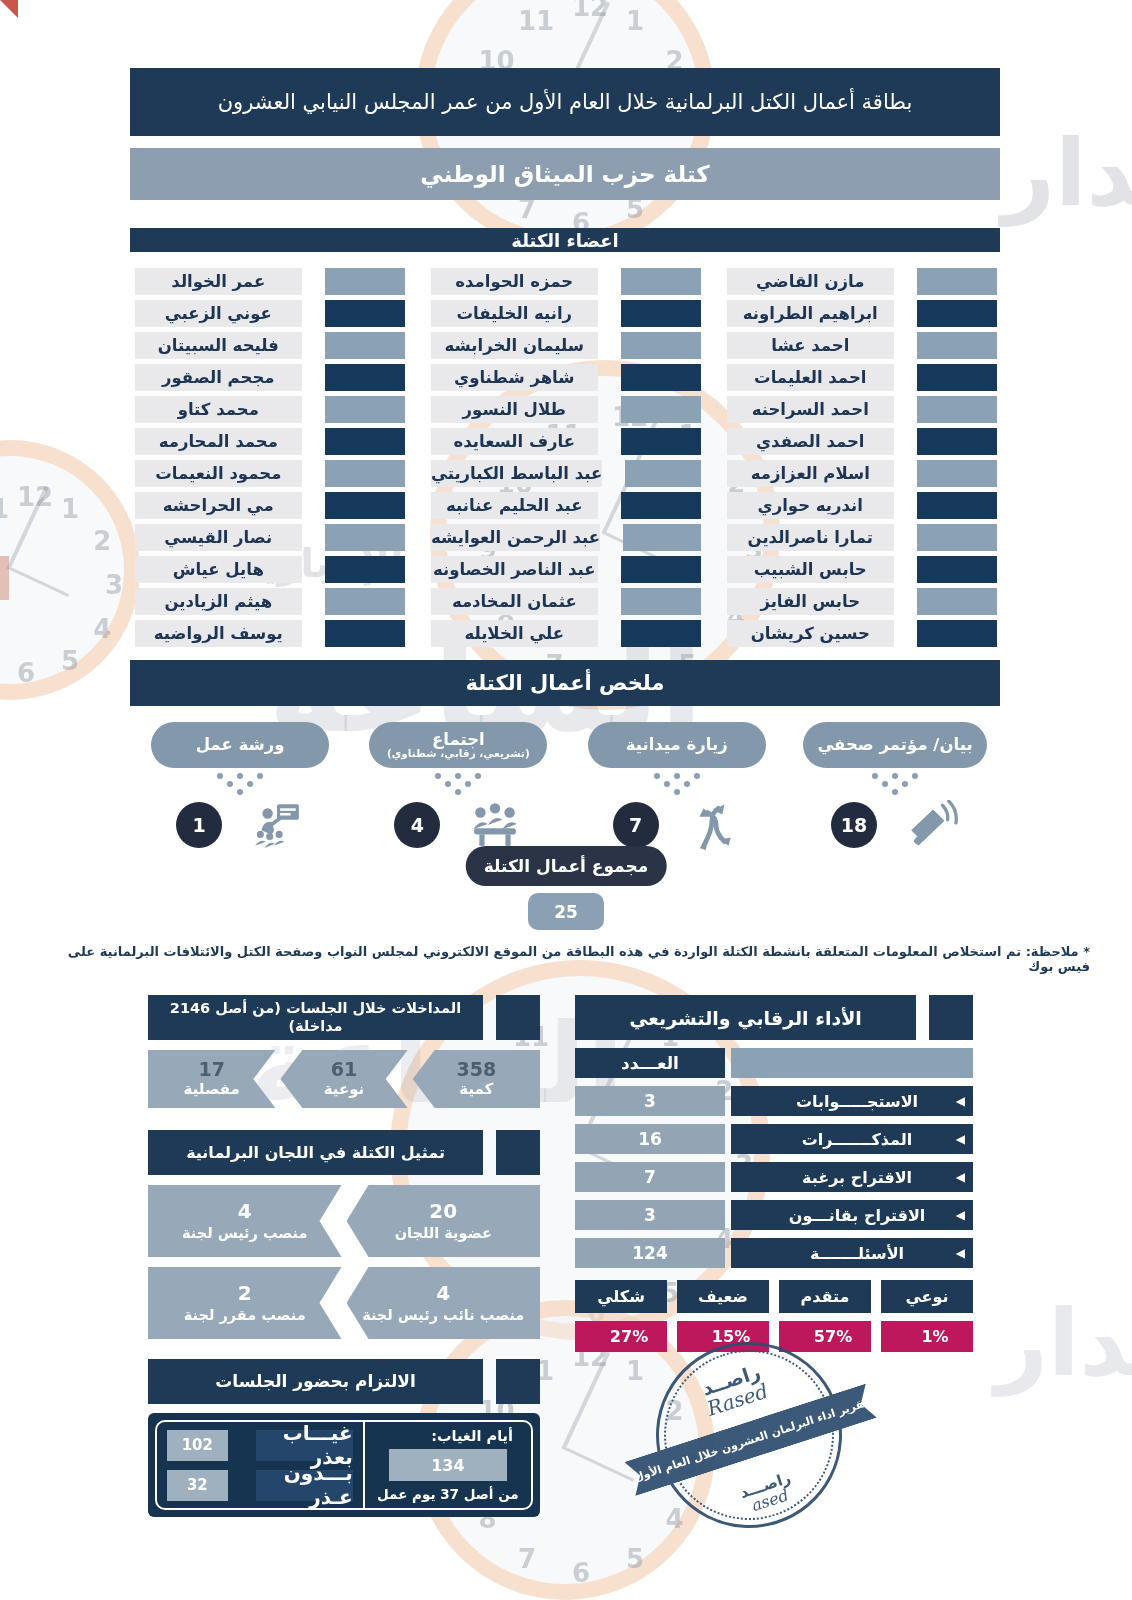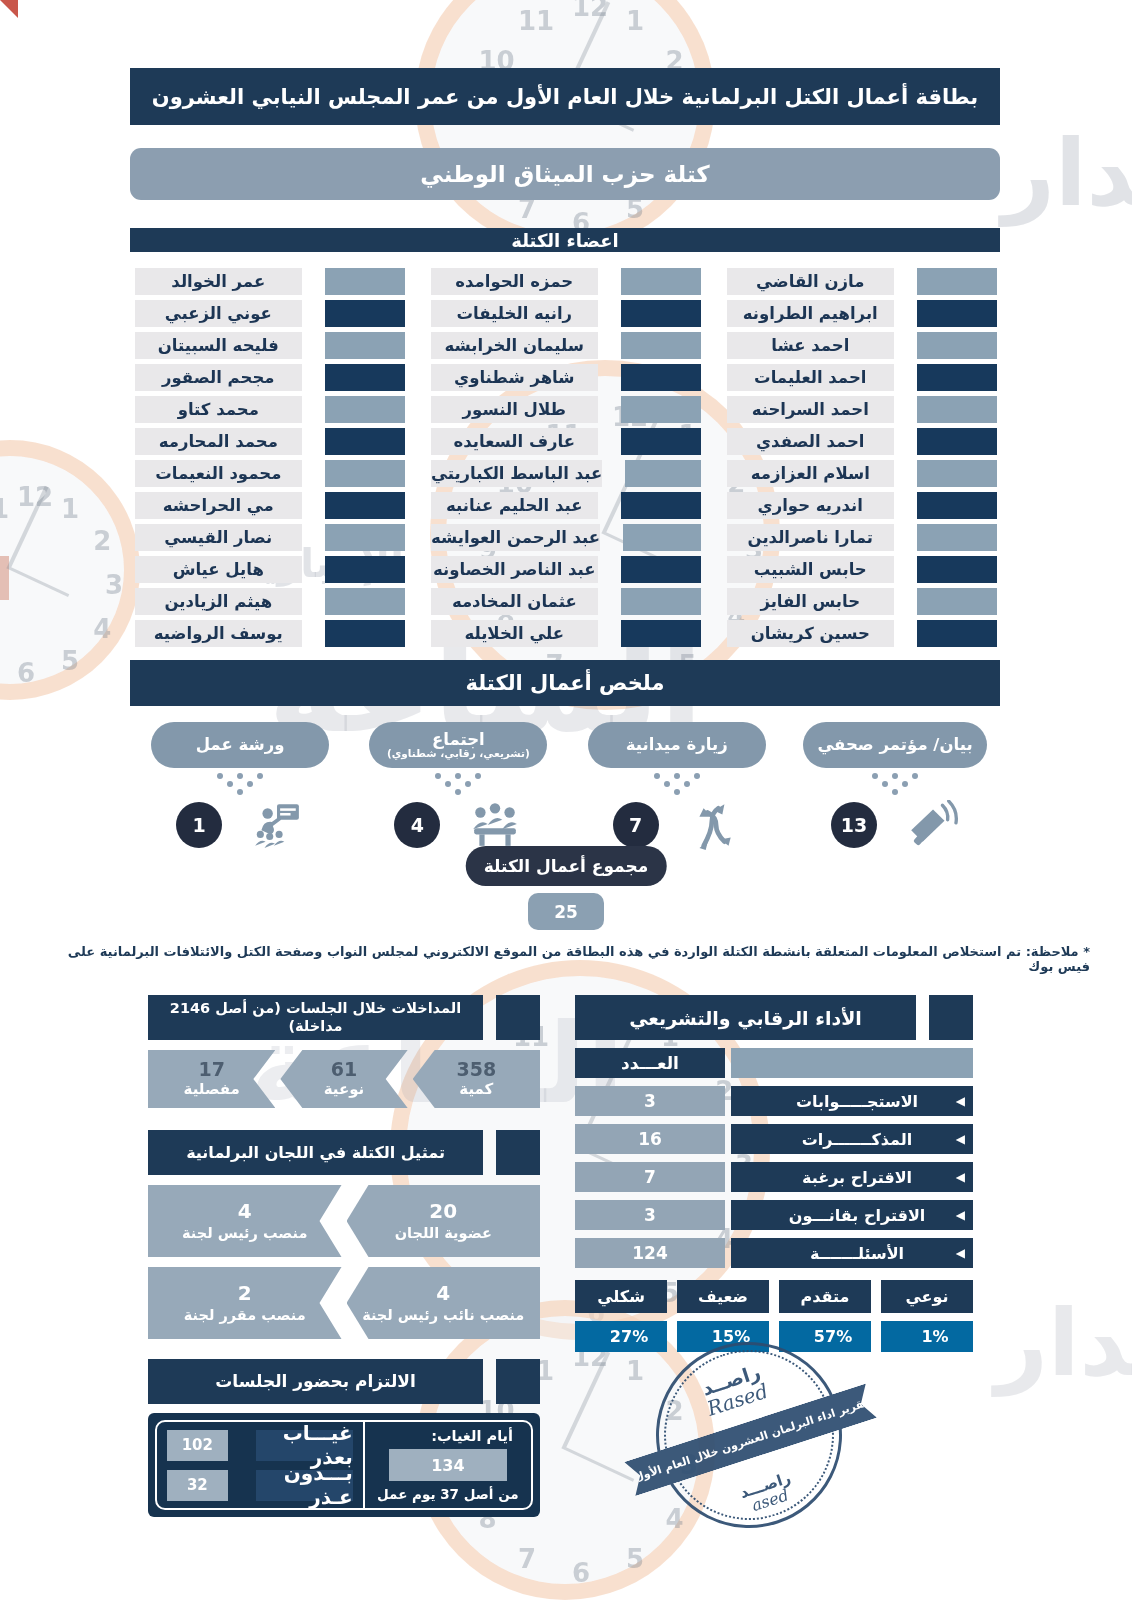--- a/index.html
+++ b/index.html
@@ -71,21 +71,21 @@
   .ov-row{display:flex;direction:rtl;gap:6px;height:30px;margin-top:8px;}
   .ov-label{flex:1;background:#1e3a57;color:#fff;position:relative;display:flex;align-items:center;
     justify-content:center;font-weight:bold;font-size:16px;padding-left:10px;}
   .ov-label .tri{position:absolute;right:8px;top:50%;transform:translateY(-50%);font-size:12px;color:#fff;}
   .ov-value{width:150px;background:#93a5b5;color:#fff;display:flex;align-items:center;
     justify-content:center;font-weight:bold;font-size:17px;}
   .q-grid{display:grid;grid-template-columns:repeat(4,1fr);column-gap:10px;row-gap:8px;
     direction:rtl;margin-top:12px;}
   .q-h{height:33px;background:#1e3a57;color:#fff;display:flex;align-items:center;justify-content:center;
     font-weight:bold;font-size:16px;}
-  .q-v{height:31px;background:#0369a1;color:#fff;display:flex;align-items:center;justify-content:center;
+  .q-v{height:31px;background:#be185d;color:#fff;display:flex;align-items:center;justify-content:center;
     font-weight:bold;font-size:16px;padding-left:16px;}
   
   .iv-col{position:absolute;left:148px;top:995px;width:392px;z-index:1;}
   .iv-col .sec-bar{font-size:14.5px;line-height:1.2;padding:0 6px;}
   .steps{display:flex;direction:rtl;gap:5px;margin-top:10px;height:58px;}
   .step{flex:1;background:#97a9b9;display:flex;flex-direction:column;align-items:center;
     justify-content:center;line-height:1.15;}
   .step .num{font-weight:bold;font-size:19px;color:#4d5e70;}
   .step .lab{font-weight:bold;font-size:15px;color:#fff;}
   .chev-point{clip-path:polygon(100% 0,22px 0,0 50%,22px 100%,100% 100%);}
@@ -203,24 +203,24 @@
       <span class="clock-num" style="left: 87px; top: 40.4693px;">11</span>
       <span class="clock-num" style="left: 141px; top: 26px;">12</span>
     </div>
   <div class="wm wm-text" style="left:238px;top:148px;font-size:40px;">الإخبارية</div>
   <div class="wm wm-text" style="left:1002px;top:120px;font-size:92px;">مدار</div>
   <div class="wm wm-text" style="left:238px;top:540px;font-size:40px;">الإخبارية</div>
   <div class="wm wm-text" style="left:268px;top:612px;font-size:128px;color:rgba(148,156,170,.22);">الساعة</div>
   <div class="wm wm-text" style="left:250px;top:1000px;font-size:110px;color:rgba(148,156,170,.18);">الساعة</div>
   <div class="wm wm-text" style="left:995px;top:1290px;font-size:92px;color:rgba(148,156,170,.22);">مدار</div>
 
-  <div class="band navy" style="top:68px;height:57px;font-size:21px;font-weight:bold;">
+  <div class="band navy" style="top:68px;height:68px;font-size:21px;font-weight:normal;">
     <span>بطاقة أعمال الكتل البرلمانية خلال العام الأول من عمر المجلس النيابي العشرون</span>
   </div>
-  <div class="band steelband" style="top:148px;height:52px;font-size:23px;font-weight:bold;border-radius:11px;">
+  <div class="band steelband" style="top:148px;height:52px;font-size:23px;font-weight:bold;">
     <span>كتلة حزب الميثاق الوطني</span>
   </div>
   <div class="band navy" style="top:228px;height:24px;font-size:18px;font-weight:bold;">
     <span>اعضاء الكتلة</span>
   </div>
 
   <div class="members-grid">
     <div>
       <div class="member">
           <div class="mname">مازن القاضي</div>
@@ -386,21 +386,21 @@
           <g fill="#8b9fb2">
             <circle cx="12" cy="4" r="3"></circle>
             <circle cx="32" cy="4" r="3"></circle>
             <circle cx="52" cy="4" r="3"></circle>
             <circle cx="22" cy="12" r="3"></circle>
             <circle cx="42" cy="12" r="3"></circle>
             <circle cx="32" cy="20" r="3"></circle>
           </g>
         </svg>
       <div class="sum-val-row">
-        <div class="sum-circle">13</div>
+        <div class="sum-circle">18</div>
         <span class="sum-icon">
           <svg width="54" height="50" viewBox="0 0 48 48">
               <g fill="#8398ab">
                 <path d="M4 29 L25 9 l11 11 L15 40 Z"></path>
                 <rect x="9" y="31" width="7" height="12" rx="2" transform="rotate(42 12 37)"></rect>
               </g>
               <g stroke="#8398ab" stroke-width="3.2" fill="none" stroke-linecap="round">
                 <path d="M34 5 q6 6 5 14"></path>
                 <path d="M40 1 q9 9 7 21"></path>
               </g>

